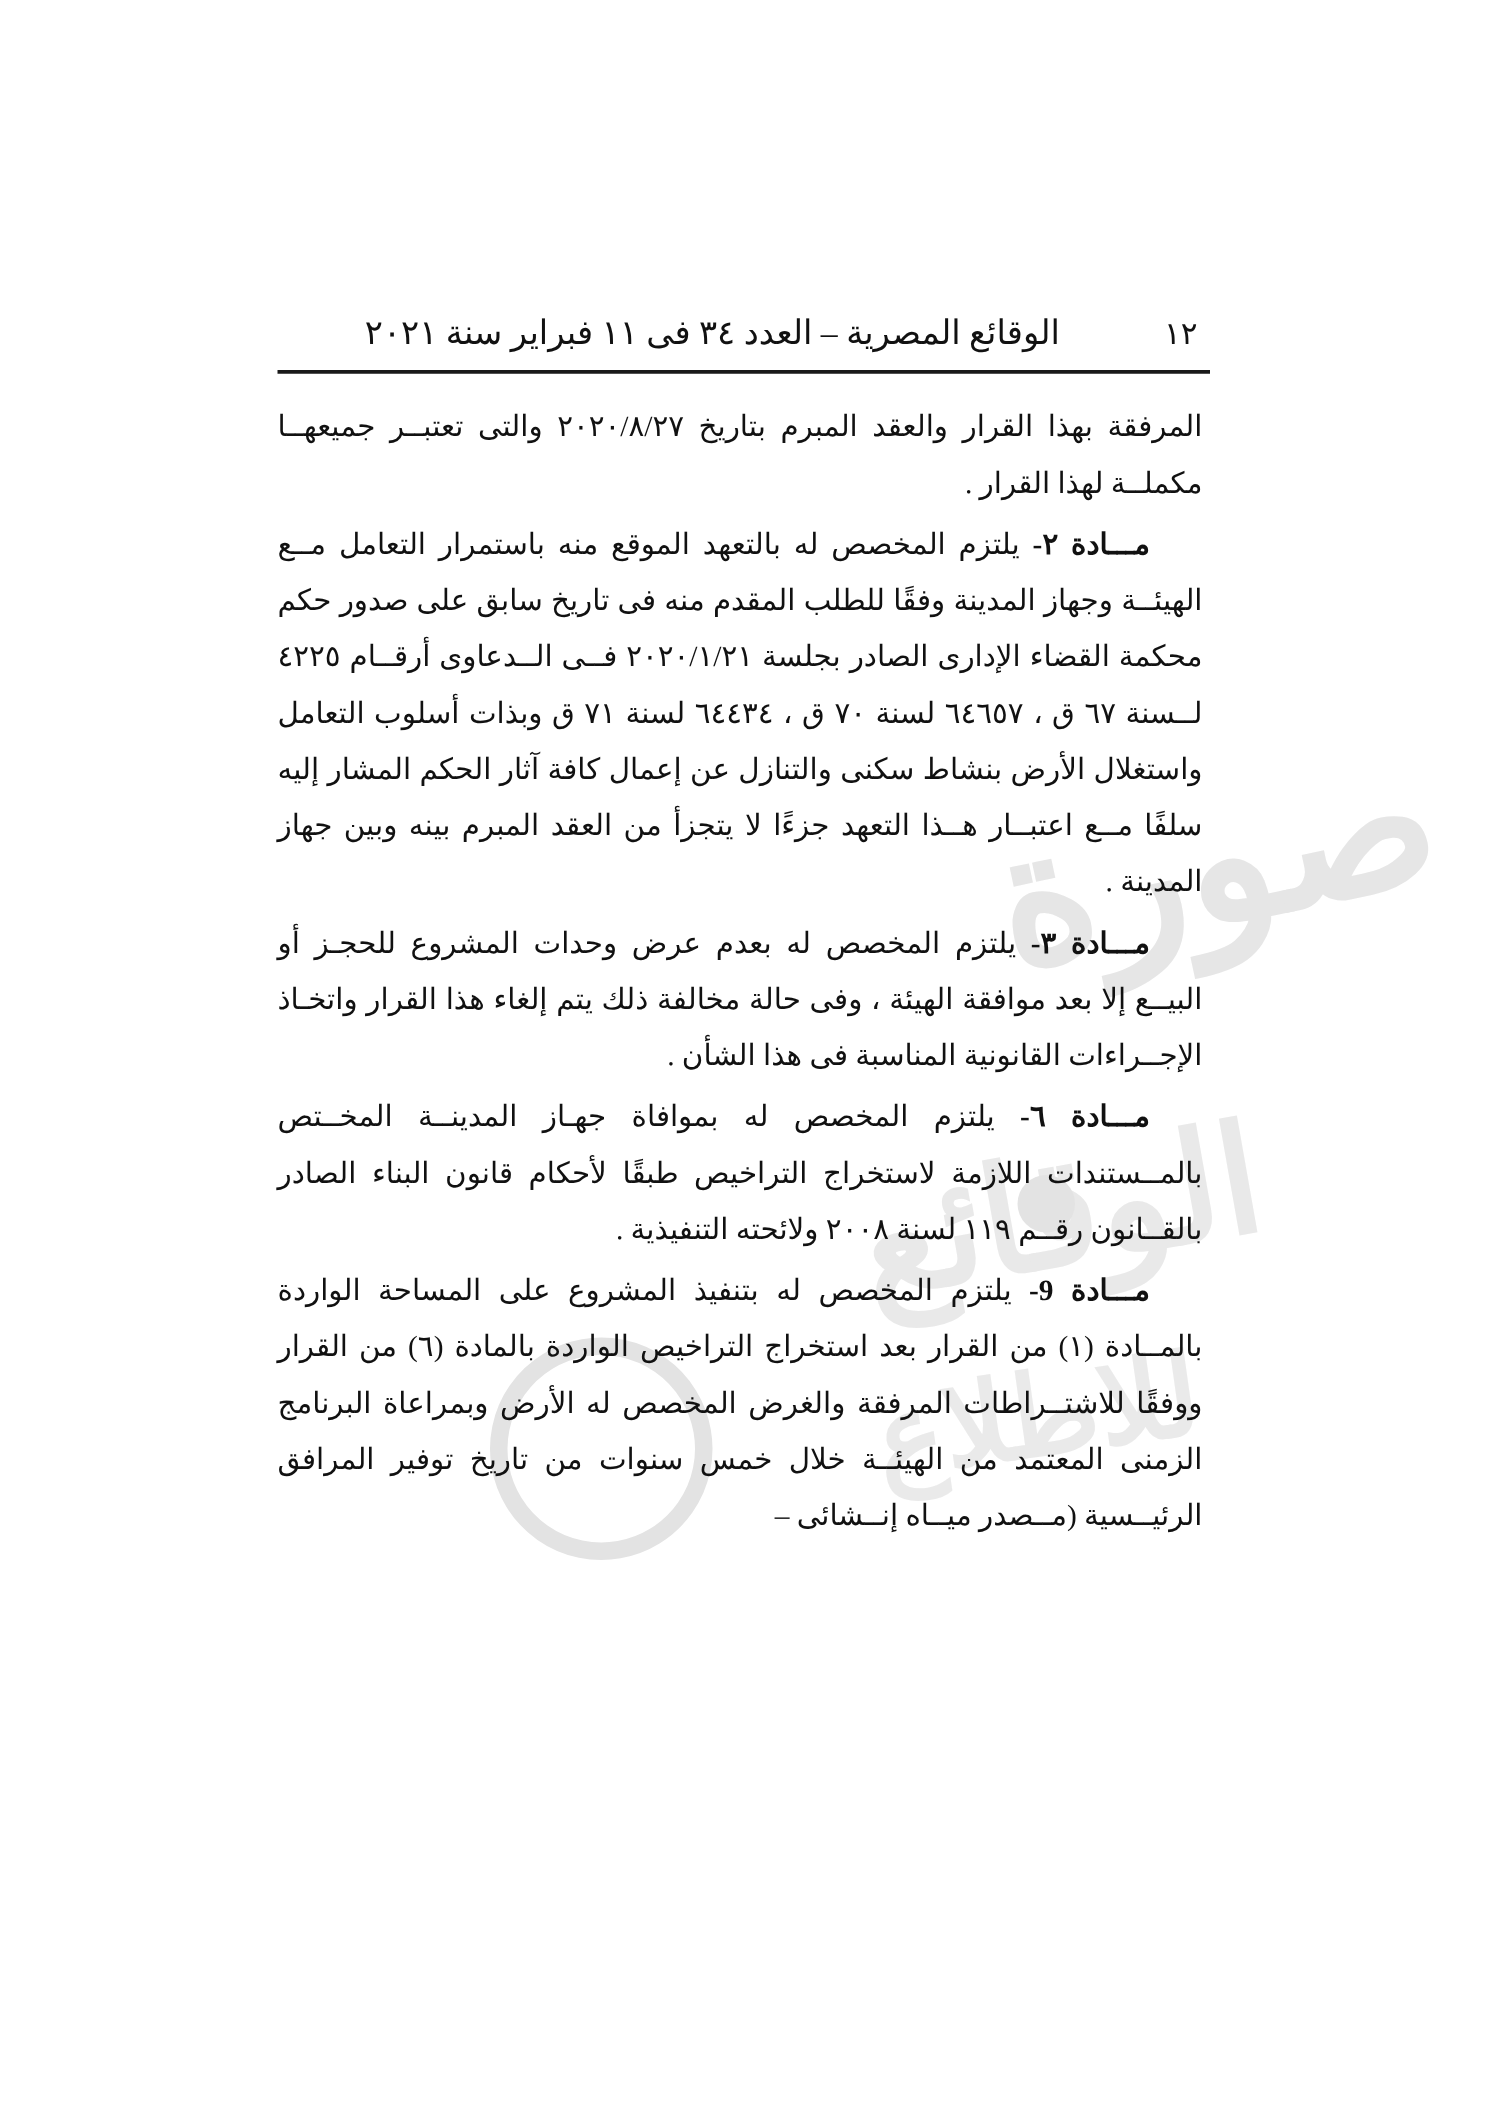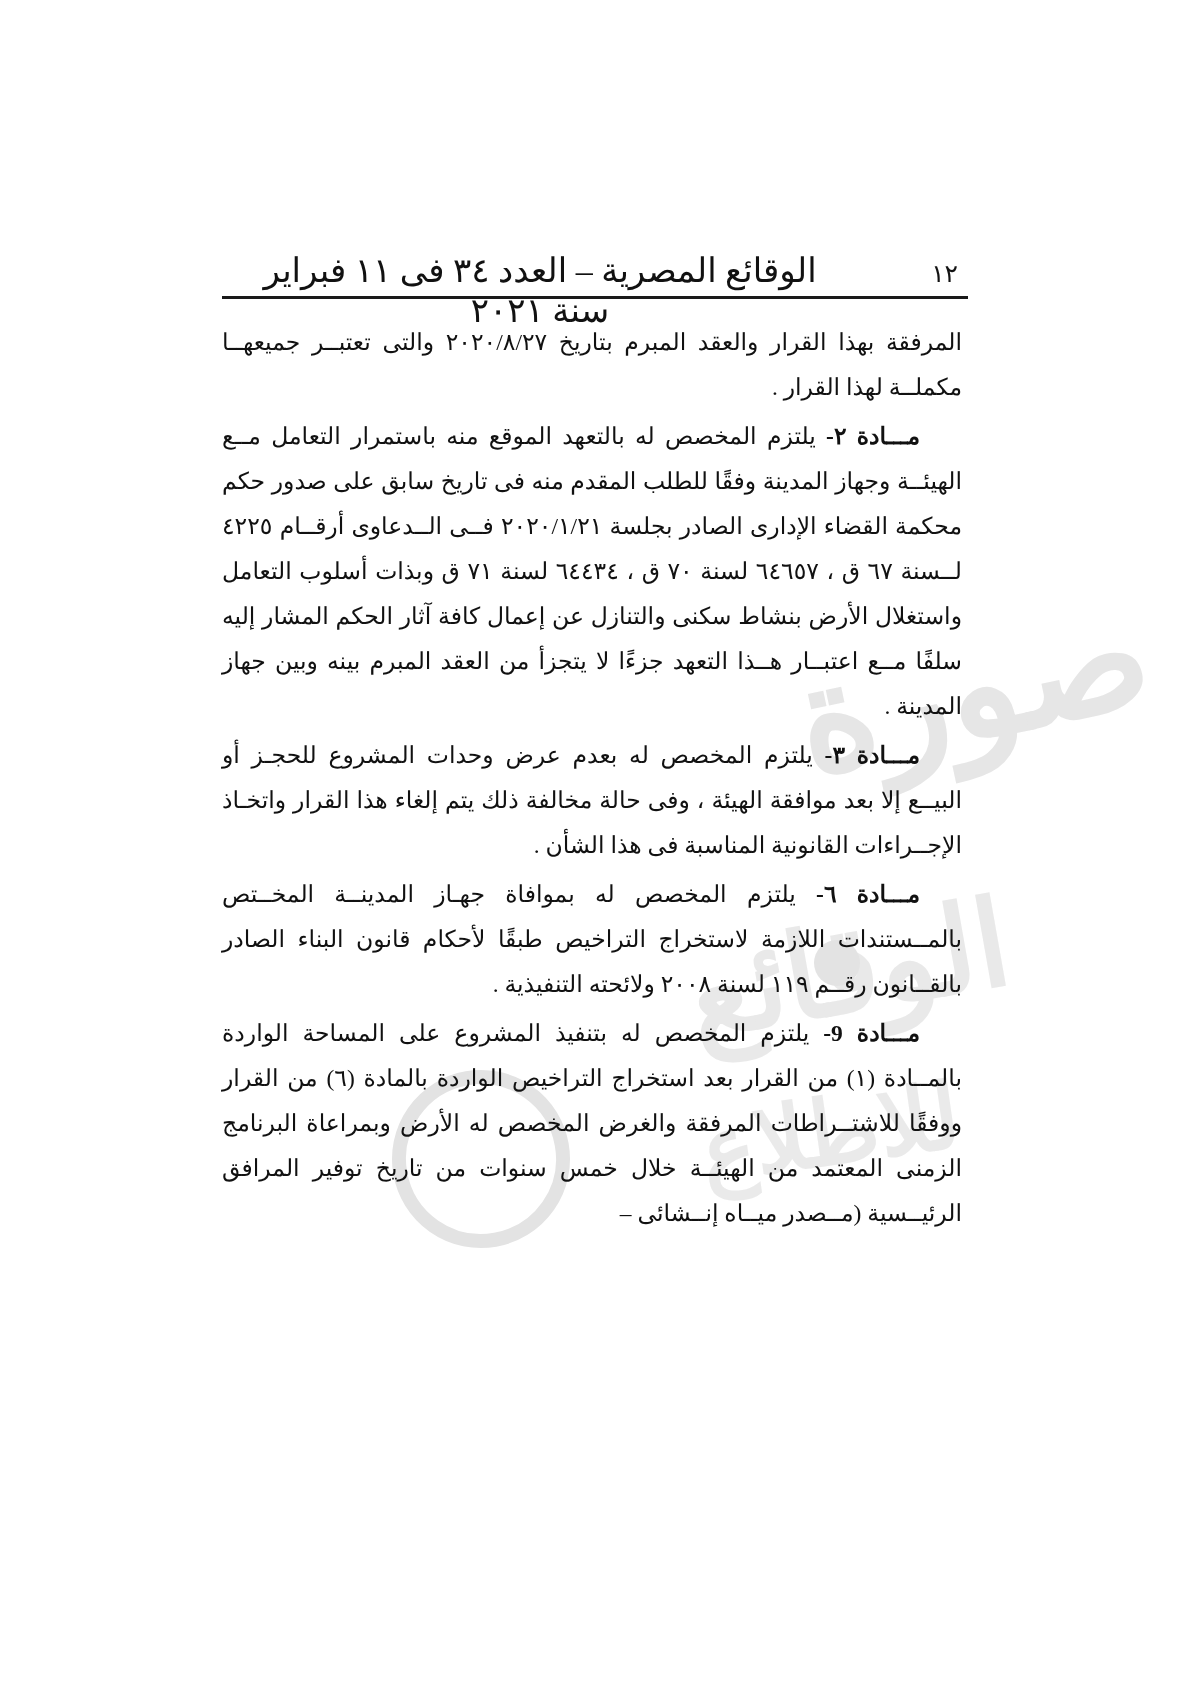--- a/index.html
+++ b/index.html
@@ -86,22 +86,22 @@
   }
   .header-page-number {
     font-size: 25px;
     font-weight: 400;
     min-width: 60px;
     text-align: right;
     padding-left: 10px;
   }
   .header-title {
     flex: 1;
-    text-align: center;
-    font-size: 34px;
+    text-align: right;
+    font-size: 27px;
     font-weight: 400;
     padding-right: 40px;
   }
   .header-rule {
     position: absolute;
     top: 296px;
     right: 222px;
     left: 222px;
     border-top: 3px solid #1a1a1a;
   }

